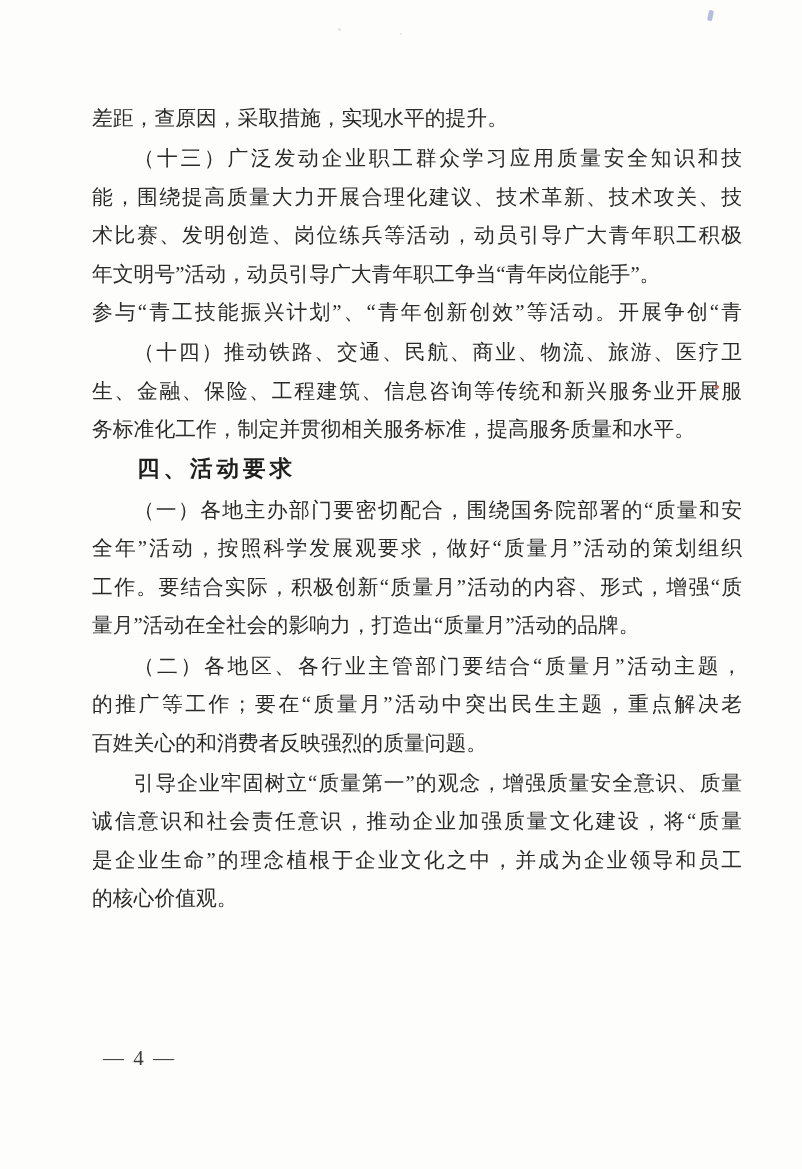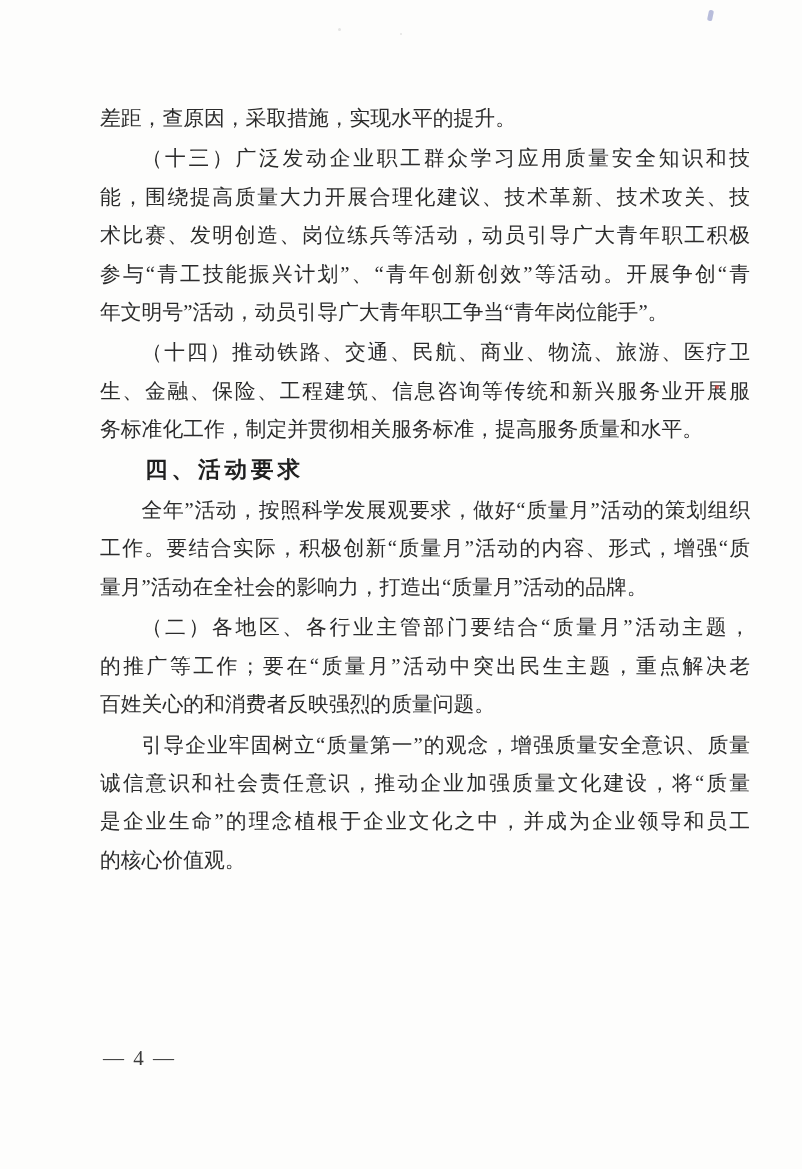--- a/index.html
+++ b/index.html
@@ -16,37 +16,36 @@
   }
   .doc-body {
     position: absolute;
     left: 92px;
     top: 99px;
     width: 650px;
     color: #2b2b2b;
     font-family: "Liberation Serif", serif;
     font-size: 20.8px;
     line-height: 38.4px;
-    margin-left: 8px;
   }
   .block {
     margin: 0 0 2px 0;
   }
   .line {
     white-space: nowrap;
   }
   .line.jl {
     text-align: justify;
     text-align-last: justify;
   }
   .indent .line:first-child {
     text-indent: 2em;
   }
   .heading {
-    font-family: Liberation Sans, sans-serif;
+    font-family: Liberation Mono, monospace;
     font-weight: bold;
     font-size: 22.5px;
     letter-spacing: 4px;
     color: #1f1f1f;
   }
   .page-number {
     position: absolute;
     left: 103px;
     top: 1048px;
     font-family: "Liberation Serif", serif;
@@ -91,32 +90,33 @@
 
 <div class="page" id="page" style="background: rgb(253, 253, 252);">
   <div class="doc-body" id="doc-body" style="color: rgb(43, 43, 43);">
       <div class="block body">
         <div class="line">差距，查原因，采取措施，实现水平的提升。</div>
       </div>
       <div class="block body indent">
         <div class="line jl">（十三）广泛发动企业职工群众学习应用质量安全知识和技</div>
         <div class="line jl">能，围绕提高质量大力开展合理化建议、技术革新、技术攻关、技</div>
         <div class="line jl">术比赛、发明创造、岗位练兵等活动，动员引导广大青年职工积极</div>
+        <div class="line">年文明号”活动，动员引导广大青年职工争当“青年岗位能手”。</div>
         <div class="line jl">参与“青工技能振兴计划”、“青年创新创效”等活动。开展争创“青</div>
-        <div class="line">年文明号”活动，动员引导广大青年职工争当“青年岗位能手”。</div>
       </div>
       <div class="block body indent">
         <div class="line jl">（十四）推动铁路、交通、民航、商业、物流、旅游、医疗卫</div>
         <div class="line jl">生、金融、保险、工程建筑、信息咨询等传统和新兴服务业开展服</div>
         <div class="line">务标准化工作，制定并贯彻相关服务标准，提高服务质量和水平。</div>
       </div>
       <div class="block heading indent">
         <div class="line">四、活动要求</div>
       </div>
       <div class="block body indent">
+        <div class="line jl">（一）各地主办部门要密切配合，围绕国务院部署的“质量和安</div>
         <div class="line jl">全年”活动，按照科学发展观要求，做好“质量月”活动的策划组织</div>
         <div class="line jl">工作。要结合实际，积极创新“质量月”活动的内容、形式，增强“质</div>
         <div class="line">量月”活动在全社会的影响力，打造出“质量月”活动的品牌。</div>
       </div>
       <div class="block body indent">
         <div class="line jl">（二）各地区、各行业主管部门要结合“质量月”活动主题，</div>
         <div class="line jl">的推广等工作；要在“质量月”活动中突出民生主题，重点解决老</div>
         <div class="line">百姓关心的和消费者反映强烈的质量问题。</div>
       </div>
       <div class="block body indent">

